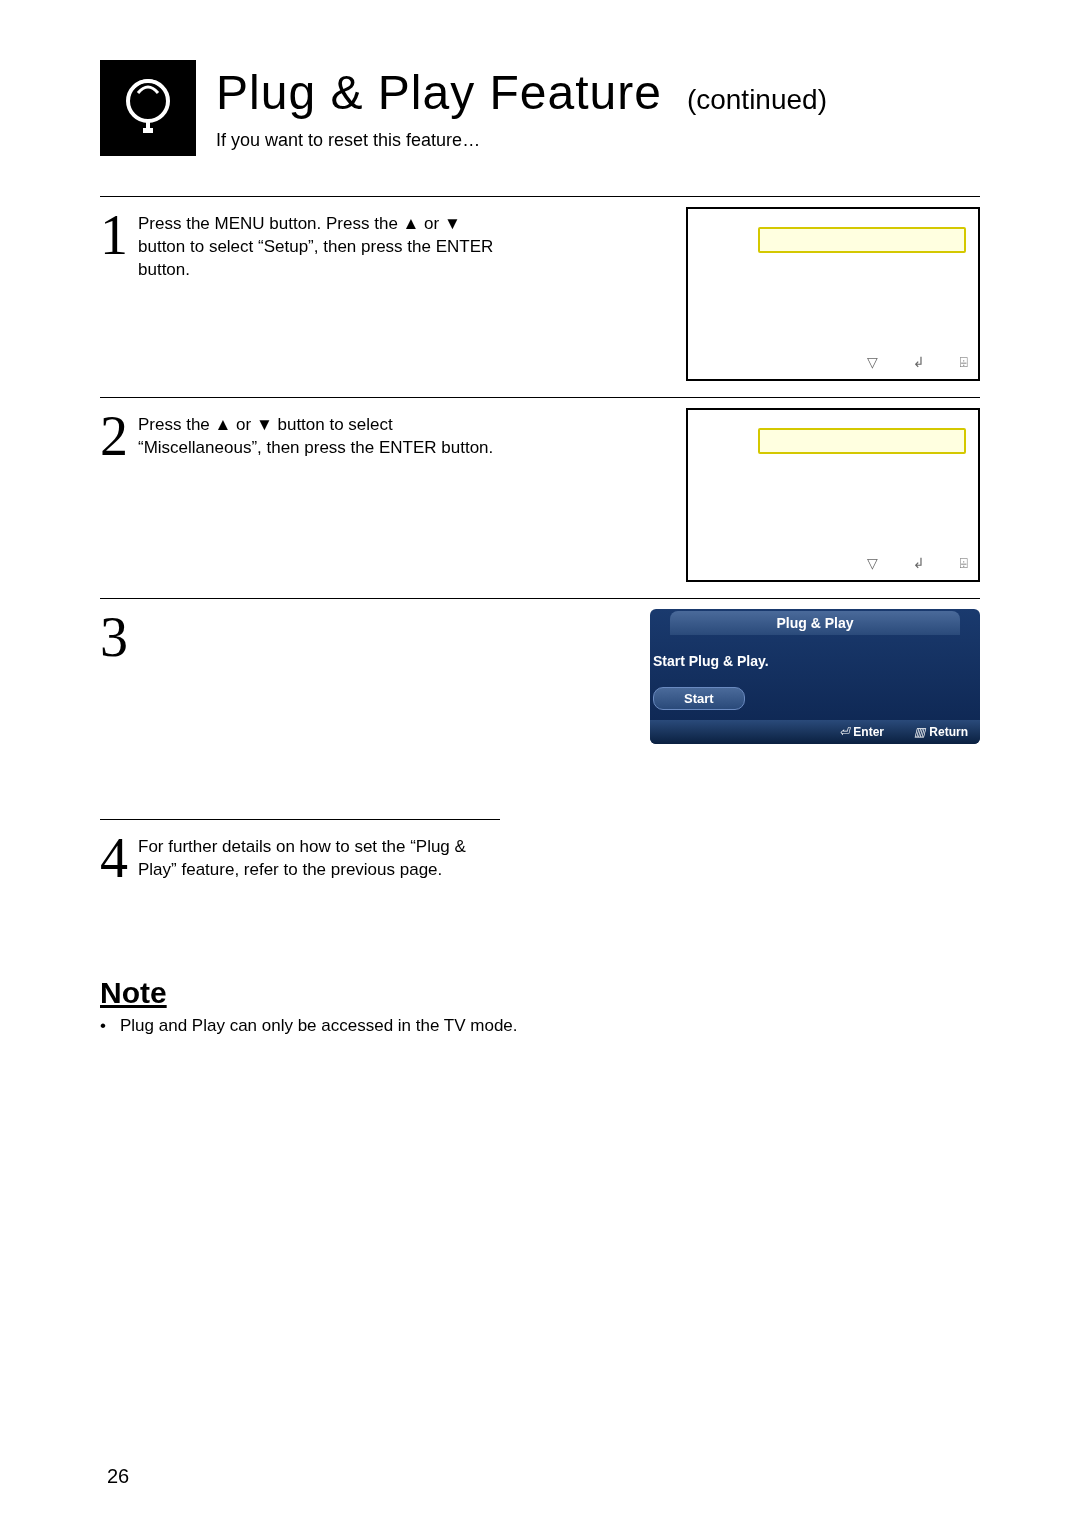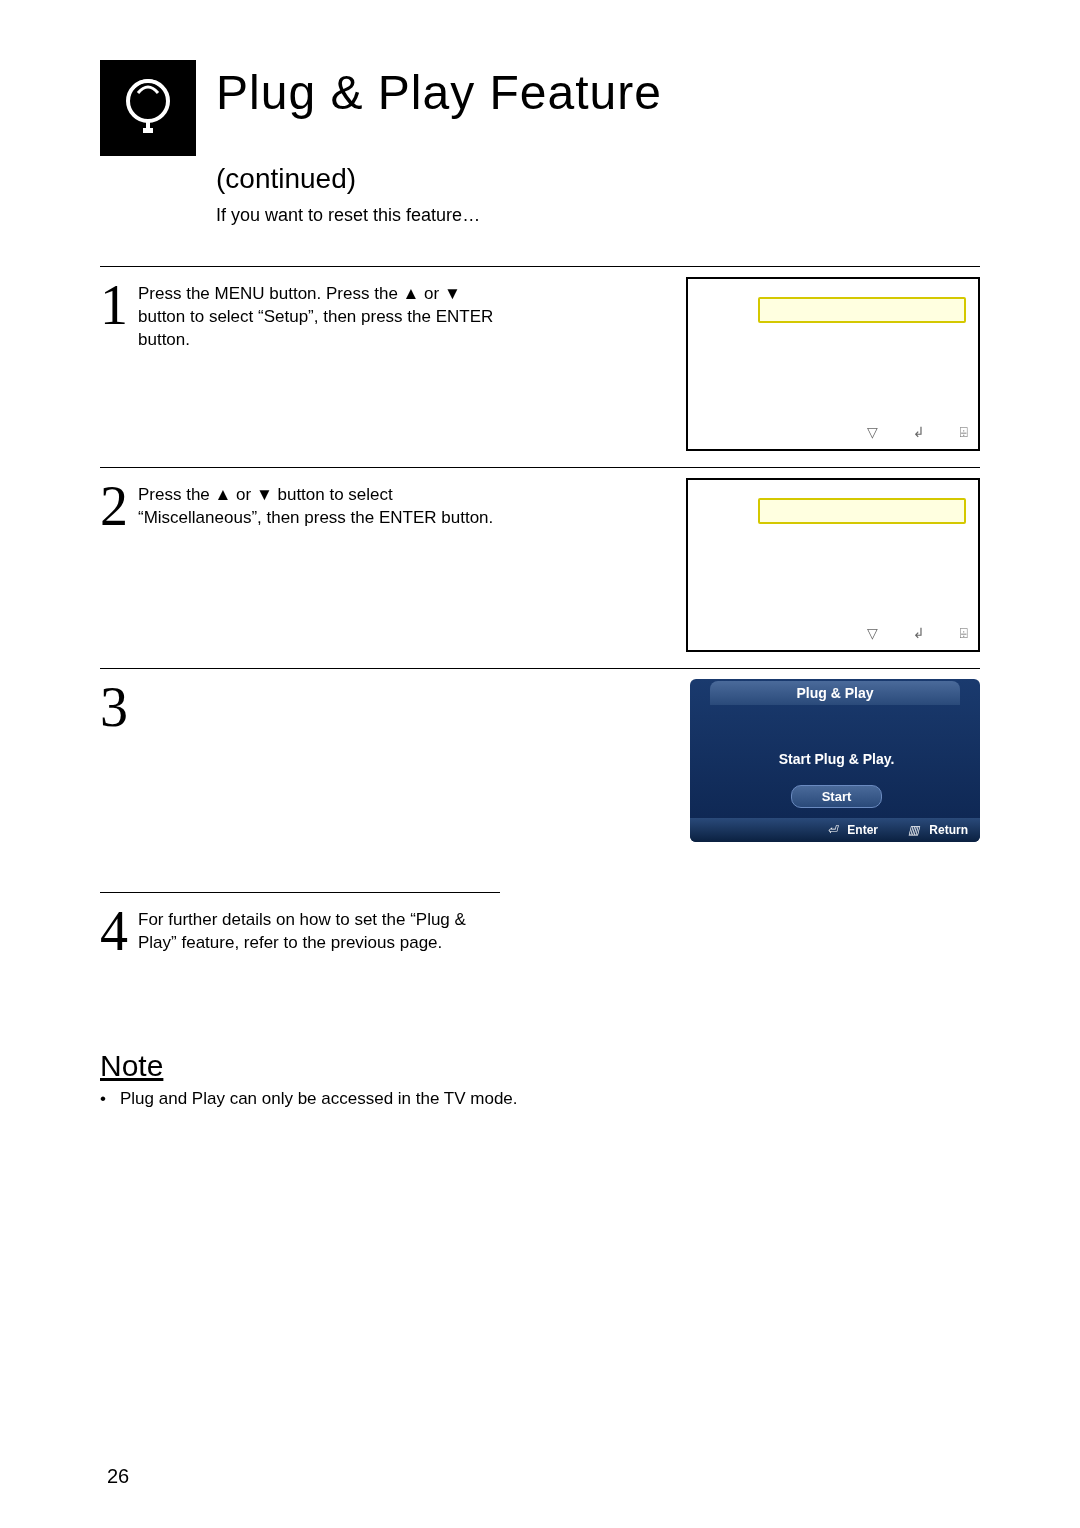--- a/index.html
+++ b/index.html
@@ -30,21 +30,21 @@
     height: 90px;
     background: #000;
     border: 3px solid #000;
     display: flex;
     align-items: center;
     justify-content: center;
     flex-shrink: 0;
   }
   .header-icon svg { width: 70px; height: 70px; }
   .header-text { flex: 1; padding-top: 5px; }
-  .title-row { display: flex; align-items: baseline; gap: 25px; flex-direction: column; }
+  .title-row { display: flex; align-items: baseline; gap: 25px; }
   .main-title { font-size: 48px; font-weight: 300; margin: 0; letter-spacing: 1px; font-family: Arial, sans-serif; }
   .continued { font-size: 28px; font-weight: 300; margin-top: 18px; }
   .subtitle { font-size: 18px; margin-top: 10px; }
   .steps-area { margin-top: 40px; }
   .step-row {
     border-top: 1px solid #000;
     display: flex;
     gap: 40px;
     padding-top: 10px;
   }
@@ -97,42 +97,40 @@
     font-size: 14px;
     color: #666;
   }
   .row1 .step-row-inner { min-height: 190px; }
   .row2 .step-row-inner { min-height: 190px; }
   .row3 .step-row-inner { min-height: 160px; }
   .row4 { margin-top: 50px; border-top:1px solid #000; padding-top:10px; }
   
   
   .pp-dialog {
-    width: 290px;
+    width: 330px;
     margin-left: auto;
     background: linear-gradient(#1a3a6e, #0d2550);
     border-radius: 6px;
     overflow: hidden;
     font-size: 13px;
   }
   .pp-title {
     background: linear-gradient(#4a6a9a, #2a4a7a);
     color: #fff;
     text-align: center;
     padding: 4px 0;
     font-weight: bold;
     font-size: 14px;
     border-radius: 8px 8px 0 0;
     margin: 2px 20px 0 20px;
   }
   .pp-body {
     padding: 18px 0 10px 3px;
     color: #fff;
-    text-align: center;
-    margin-top: 28px;
   }
   .pp-msg { font-weight: bold; font-size: 14px; margin-bottom: 18px;}
   .pp-start {
     display: inline-block;
     background: linear-gradient(#4a6a9a, #2a4a7a);
     border: 1px solid #6a8ac0;
     color: #fff;
     font-weight: bold;
     font-size: 13px;
     padding: 3px 30px;
@@ -141,30 +139,30 @@
   .pp-footer {
     background: linear-gradient(#2a4a7a, #0a2040);
     display: flex;
     justify-content: flex-end;
     gap: 30px;
     padding: 5px 12px;
     color: #fff;
     font-size: 12px;
     font-weight: bold;
   }
-  .pp-footer span { display: inline-flex; align-items: center; gap: 10px;}
+  .pp-footer span { display: inline-flex; align-items: center; gap: 4px;}
   .glyph-enter::before { content: "⏎"; font-weight: normal;}
   .glyph-return::before { content: "▥"; font-weight: normal;}
   
   .note-section {
     margin-top: 90px;
   }
   .note-title {
     font-size: 30px;
-    font-weight: 400;
+    font-weight: 700;
     text-decoration: underline;
     margin-bottom: 6px;
   }
   .note-body {
     font-size: 17px;
     display: flex;
     gap: 8px;
   }
   .bullet { width: 12px; }
   .page-number {

